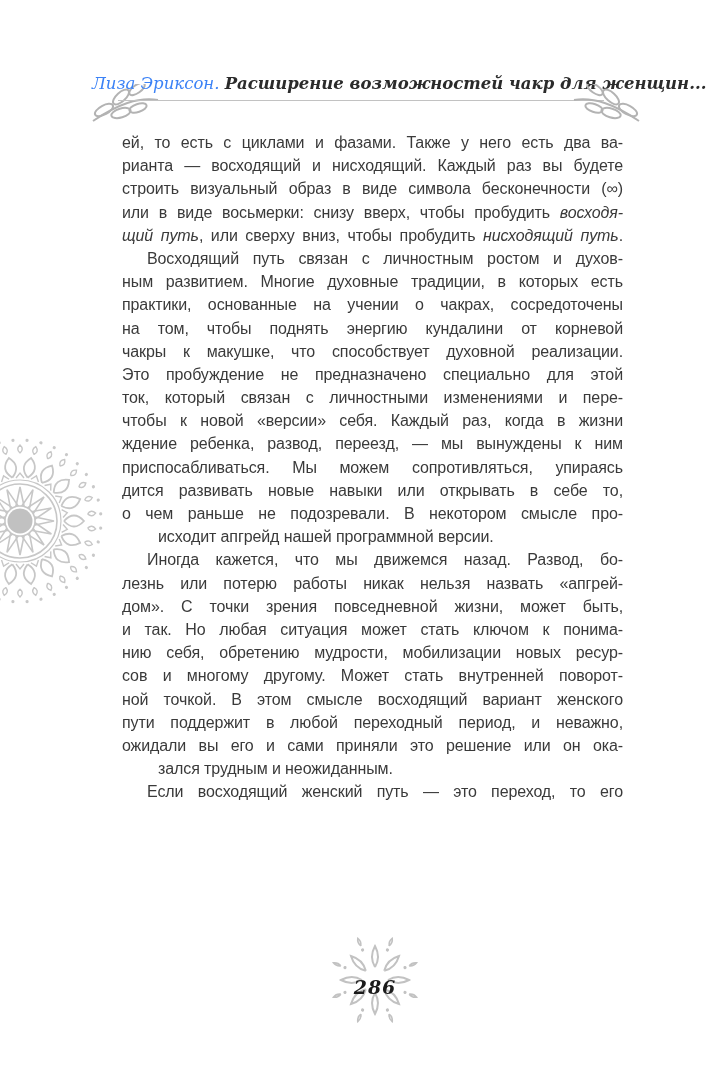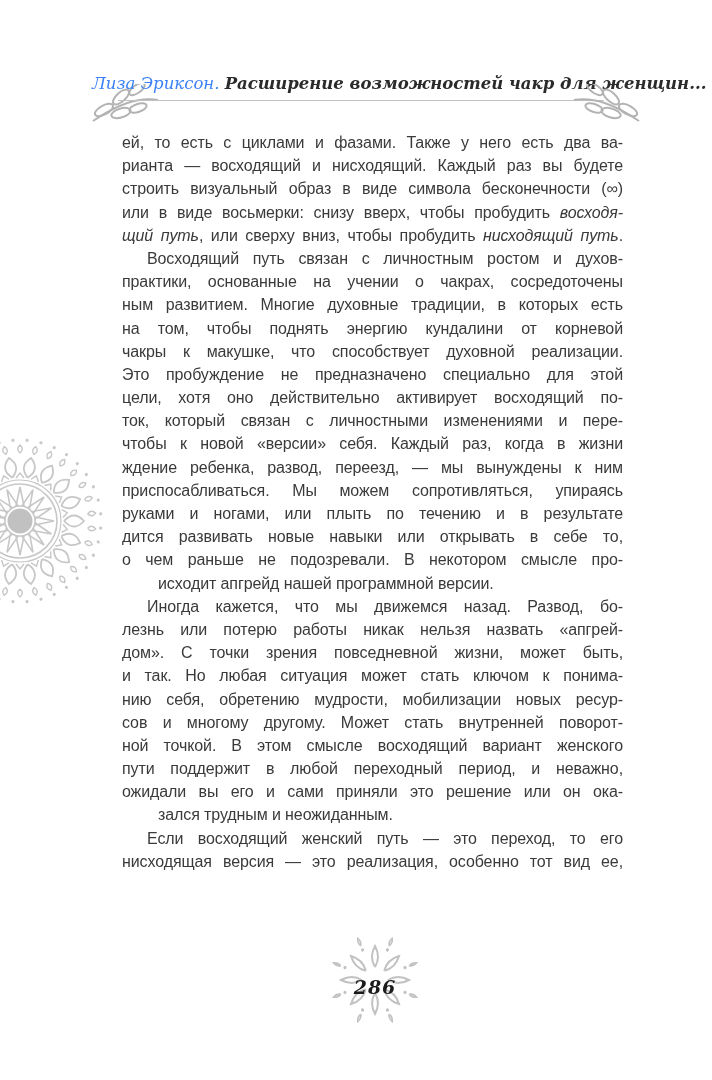--- a/index.html
+++ b/index.html
@@ -246,50 +246,47 @@
 <div class="text-block">
     <div class="para">
       <div class="line"><span>ей, то есть с циклами и фазами. Также у него есть два ва-</span></div>
       <div class="line"><span>рианта — восходящий и нисходящий. Каждый раз вы будете</span></div>
       <div class="line"><span>строить визуальный образ в виде символа бесконечности (∞)</span></div>
       <div class="line"><span>или в виде восьмерки: снизу вверх, чтобы пробудить </span><em>восходя-</em></div>
       <div class="line"><em>щий путь</em><span>, или сверху вниз, чтобы пробудить </span><em>нисходящий путь</em><span>.</span></div>
     </div>
     <div class="para indent">
       <div class="line"><span>Восходящий путь связан с личностным ростом и духов-</span></div>
+      <div class="line"><span>ным развитием. Многие духовные традиции, в которых есть</span></div>
       <div class="line"><span>практики, основанные на учении о чакрах, сосредоточены</span></div>
-      <div class="line"><span>ным развитием. Многие духовные традиции, в которых есть</span></div>
       <div class="line"><span>на том, чтобы поднять энергию кундалини от корневой</span></div>
       <div class="line"><span>чакры к макушке, что способствует духовной реализации.</span></div>
       <div class="line"><span>Это пробуждение не предназначено специально для этой</span></div>
-      <div class="line"><span>цели, хотя оно действительно активирует восходящий по-</span></div>
       <div class="line"><span>ток, который связан с личностными изменениями и пере-</span></div>
       <div class="line"><span>чтобы к новой «версии» себя. Каждый раз, когда в жизни</span></div>
       <div class="line"><span>ждение ребенка, развод, переезд, — мы вынуждены к ним</span></div>
       <div class="line"><span>приспосабливаться. Мы можем сопротивляться, упираясь</span></div>
-      <div class="line"><span>руками и ногами, или плыть по течению и в результате</span></div>
       <div class="line"><span>дится развивать новые навыки или открывать в себе то,</span></div>
       <div class="line"><span>о чем раньше не подозревали. В некотором смысле про-</span></div>
       <div class="line left"><span>исходит апгрейд нашей программной версии.</span></div>
     </div>
     <div class="para indent">
       <div class="line"><span>Иногда кажется, что мы движемся назад. Развод, бо-</span></div>
       <div class="line"><span>лезнь или потерю работы никак нельзя назвать «апгрей-</span></div>
       <div class="line"><span>дом». С точки зрения повседневной жизни, может быть,</span></div>
       <div class="line"><span>и так. Но любая ситуация может стать ключом к понима-</span></div>
       <div class="line"><span>нию себя, обретению мудрости, мобилизации новых ресур-</span></div>
       <div class="line"><span>сов и многому другому. Может стать внутренней поворот-</span></div>
       <div class="line"><span>ной точкой. В этом смысле восходящий вариант женского</span></div>
       <div class="line"><span>пути поддержит в любой переходный период, и неважно,</span></div>
       <div class="line"><span>ожидали вы его и сами приняли это решение или он ока-</span></div>
       <div class="line left"><span>зался трудным и неожиданным.</span></div>
     </div>
     <div class="para indent">
       <div class="line"><span>Если восходящий женский путь — это переход, то его</span></div>
-      <div class="line"><span>нисходящая версия — это реализация, особенно тот вид ее,</span></div>
     </div>
   </div>
 
 <div class="folio">
   <svg id="flower" viewBox="0 0 100 100" width="100" height="100">
     <defs>
       <path id="f-petal" d="M50,37 Q56,27 50,16 Q44,27 50,37" fill="#ffffff" stroke="#c2c2c2" stroke-width="2"></path>
       <path id="f-mark" d="M50,13 Q52.3,9 50,5 Q47.7,9 50,13" fill="none" stroke="#c2c2c2" stroke-width="1.6"></path>
       <circle id="f-dot" cx="50" cy="17.5" r="1.6" fill="#c2c2c2"></circle>
     </defs>

